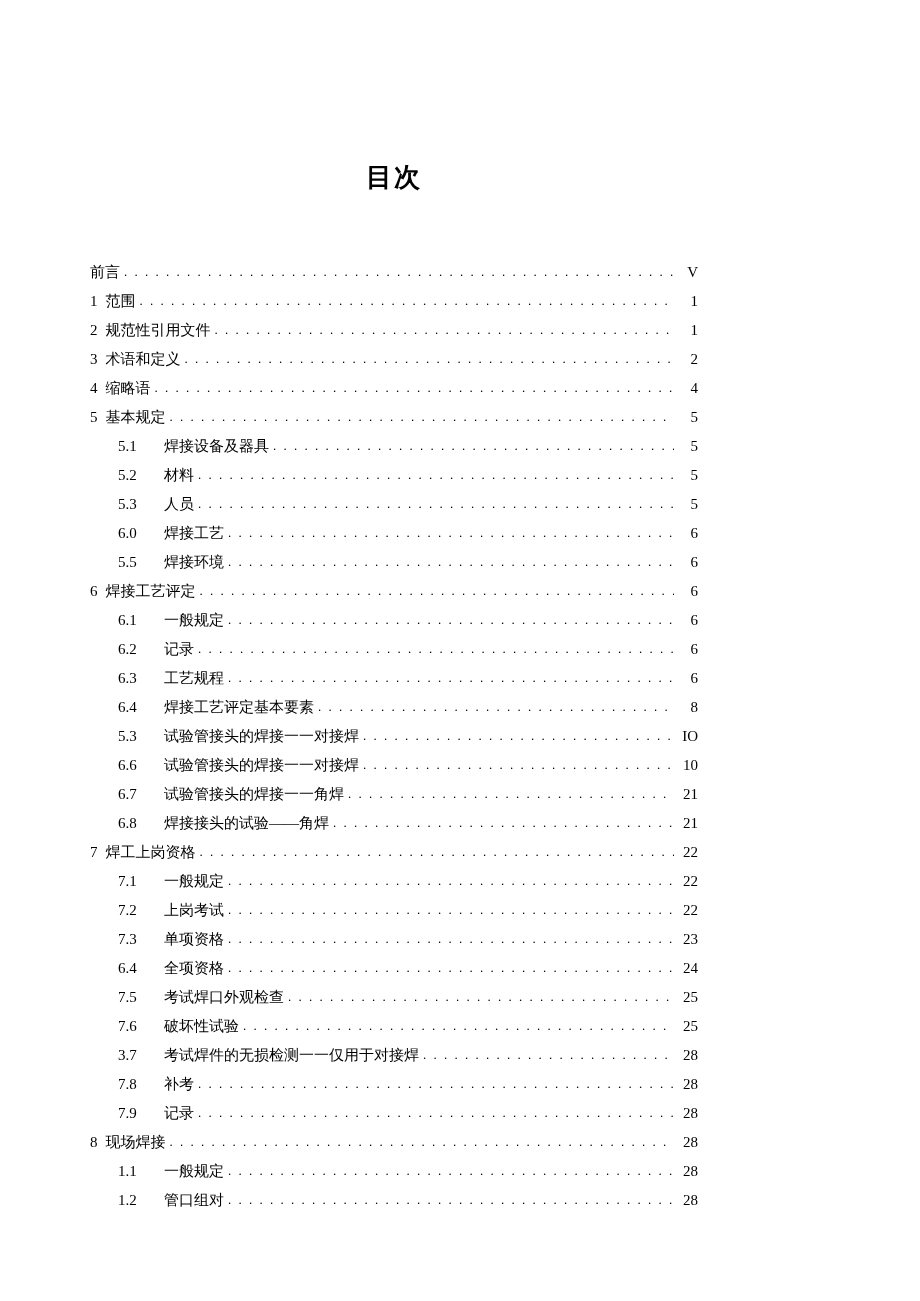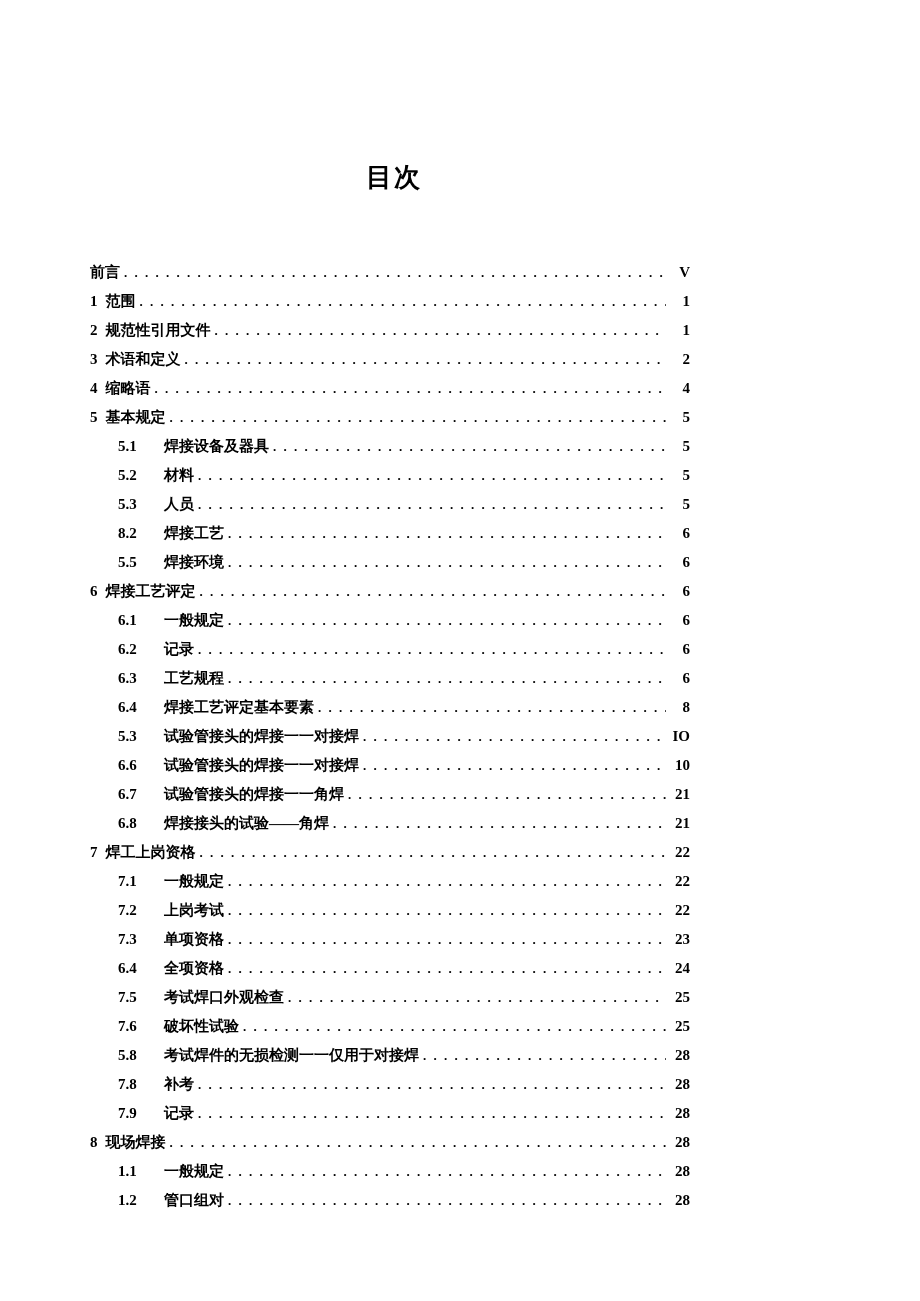--- a/index.html
+++ b/index.html
@@ -23,24 +23,23 @@
     font-weight: 600;
     margin-bottom: 70px;
     font-family: "SimHei", "黑体", sans-serif;
     letter-spacing: 2px;
   }
   .toc {
     line-height: 1;
   }
   .toc-row {
     display: flex;
-    align-items: center;
-    margin: 0 8px 14px 0;
+    align-items: flex-start;
+    margin: 0 0 14px 0;
     white-space: nowrap;
-    font-weight: bold;
   }
   .toc-row.level2 {
     padding-left: 28px;
   }
   .num {
     flex: 0 0 auto;
     padding-right: 8px;
   }
   .level2 .num {
     min-width: 38px;
@@ -120,21 +119,21 @@
         <span class="dots"></span>
         <span class="pg">5</span>
       </div>
       <div class="toc-row level2">
         <span class="num">5.3</span>
         <span class="label">人员</span>
         <span class="dots"></span>
         <span class="pg">5</span>
       </div>
       <div class="toc-row level2">
-        <span class="num">8.2</span>
+        <span class="num">6.0</span>
         <span class="label">焊接工艺</span>
         <span class="dots"></span>
         <span class="pg">6</span>
       </div>
       <div class="toc-row level2">
         <span class="num">5.5</span>
         <span class="label">焊接环境</span>
         <span class="dots"></span>
         <span class="pg">6</span>
       </div>
@@ -228,21 +227,21 @@
         <span class="dots"></span>
         <span class="pg">25</span>
       </div>
       <div class="toc-row level2">
         <span class="num">7.6</span>
         <span class="label">破坏性试验</span>
         <span class="dots"></span>
         <span class="pg">25</span>
       </div>
       <div class="toc-row level2">
-        <span class="num">5.8</span>
+        <span class="num">3.7</span>
         <span class="label">考试焊件的无损检测一一仅用于对接焊</span>
         <span class="dots"></span>
         <span class="pg">28</span>
       </div>
       <div class="toc-row level2">
         <span class="num">7.8</span>
         <span class="label">补考</span>
         <span class="dots"></span>
         <span class="pg">28</span>
       </div>

